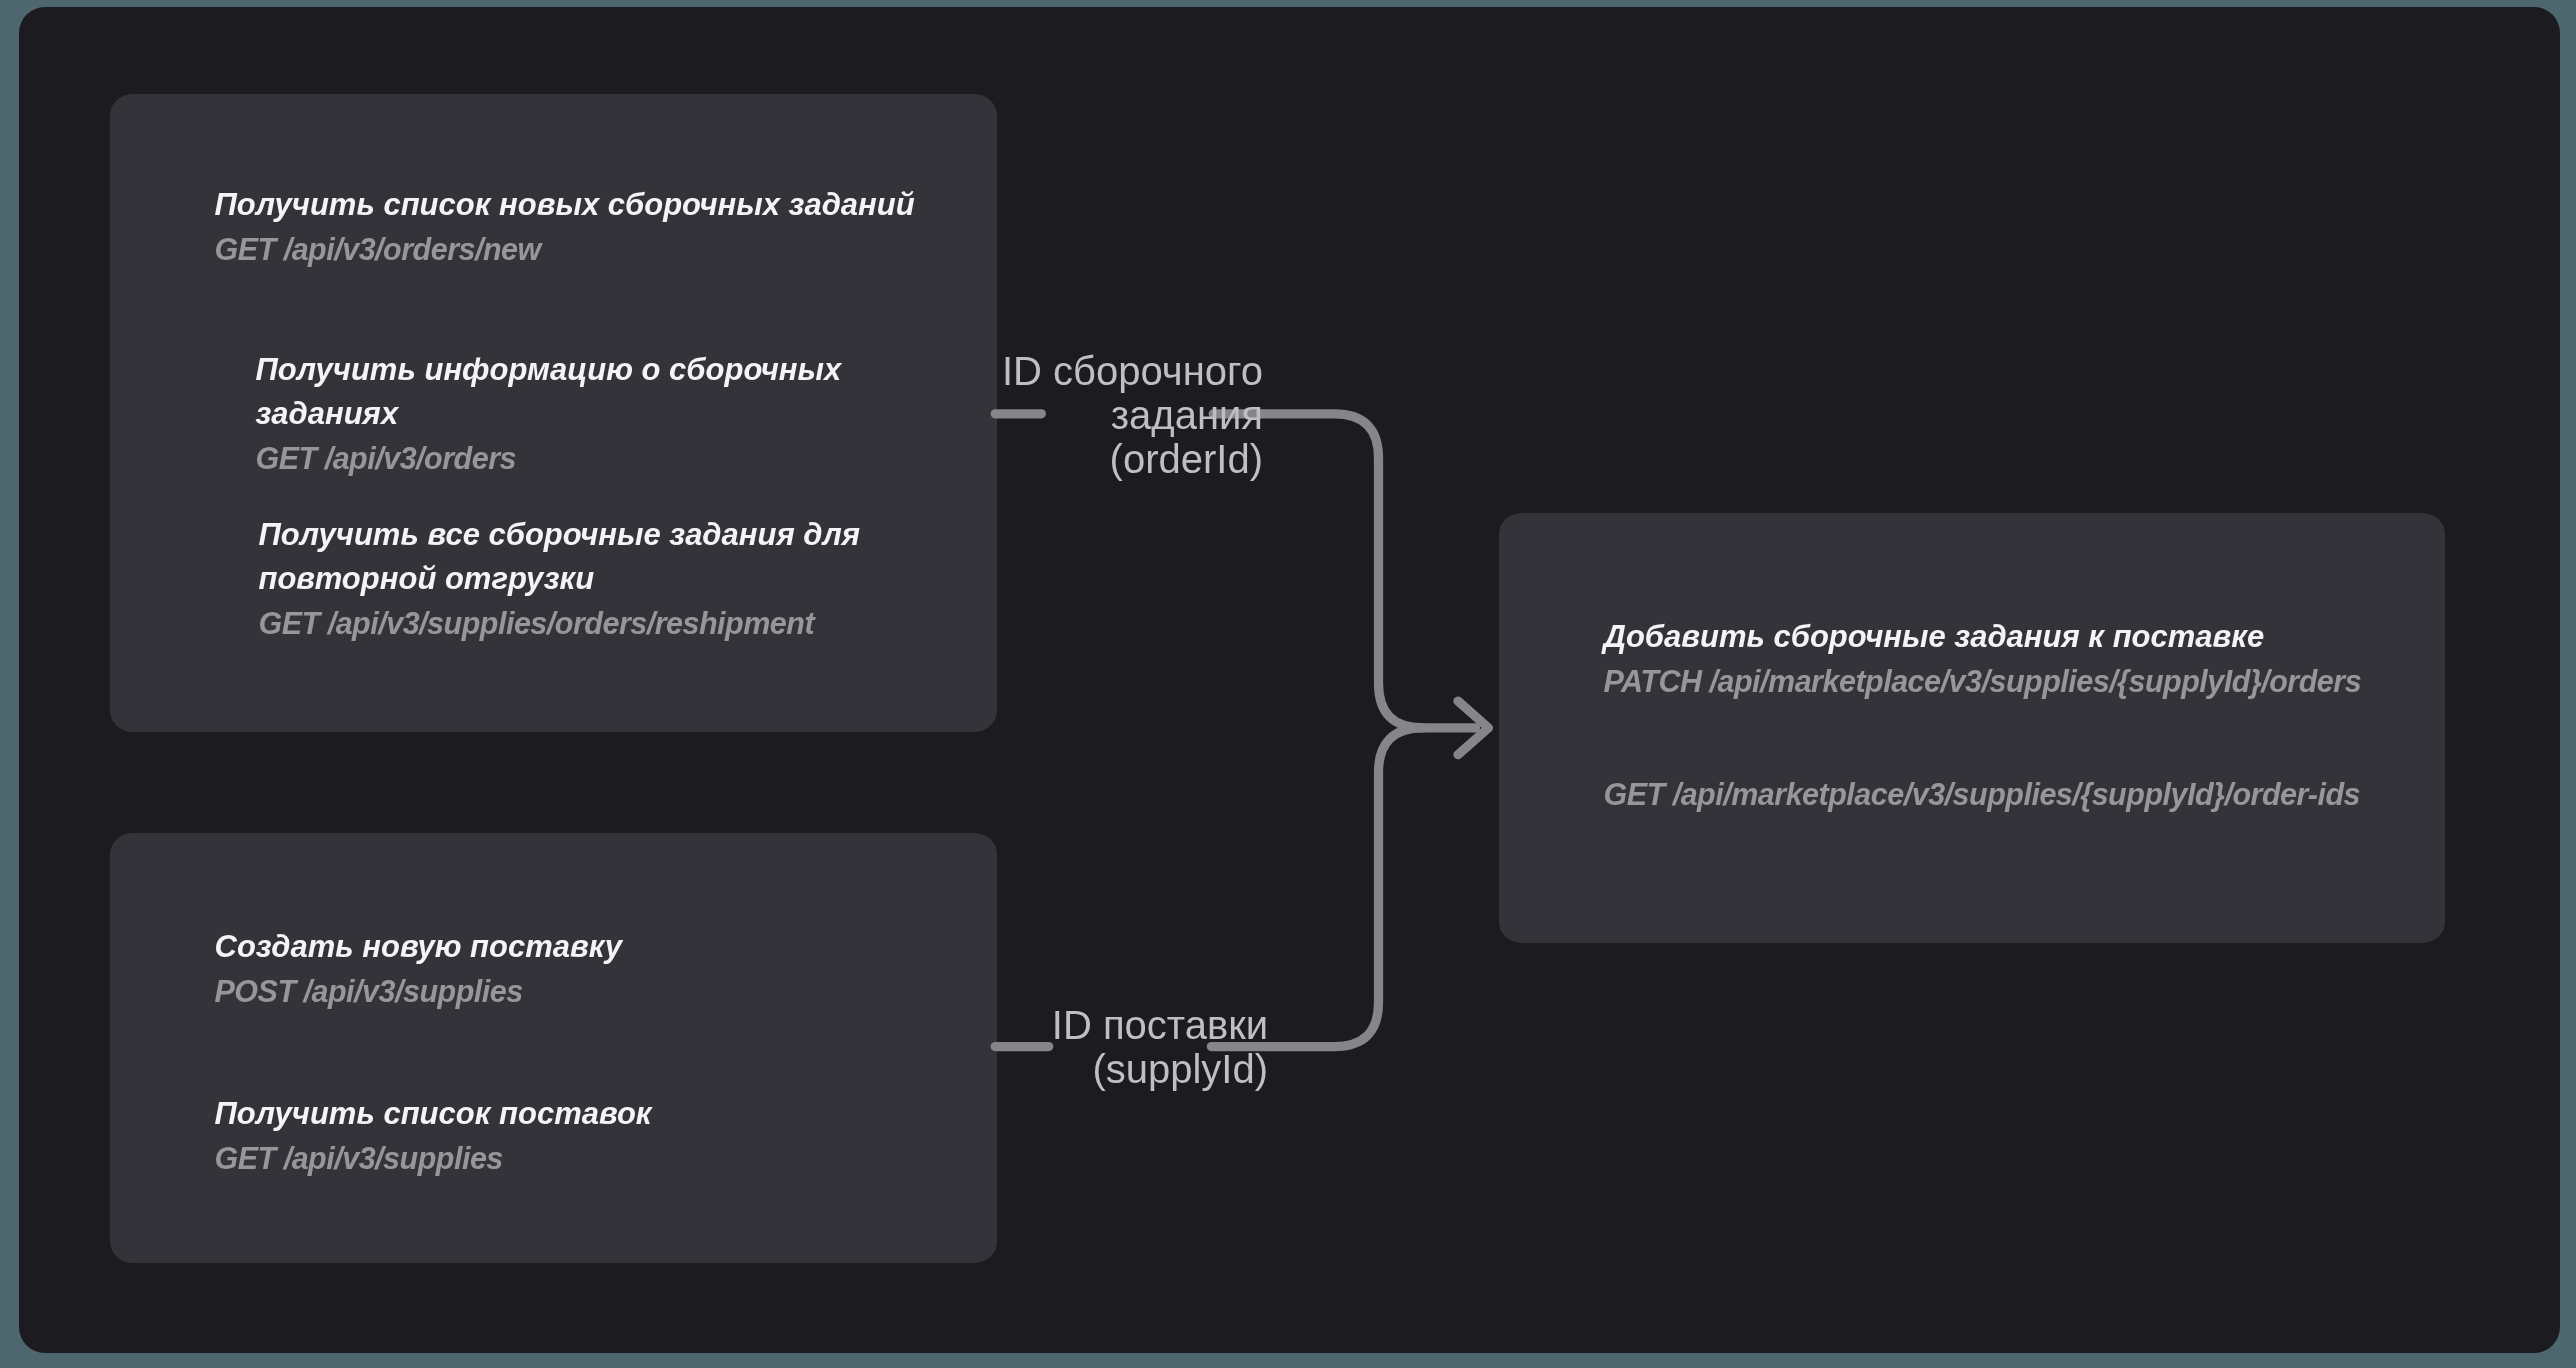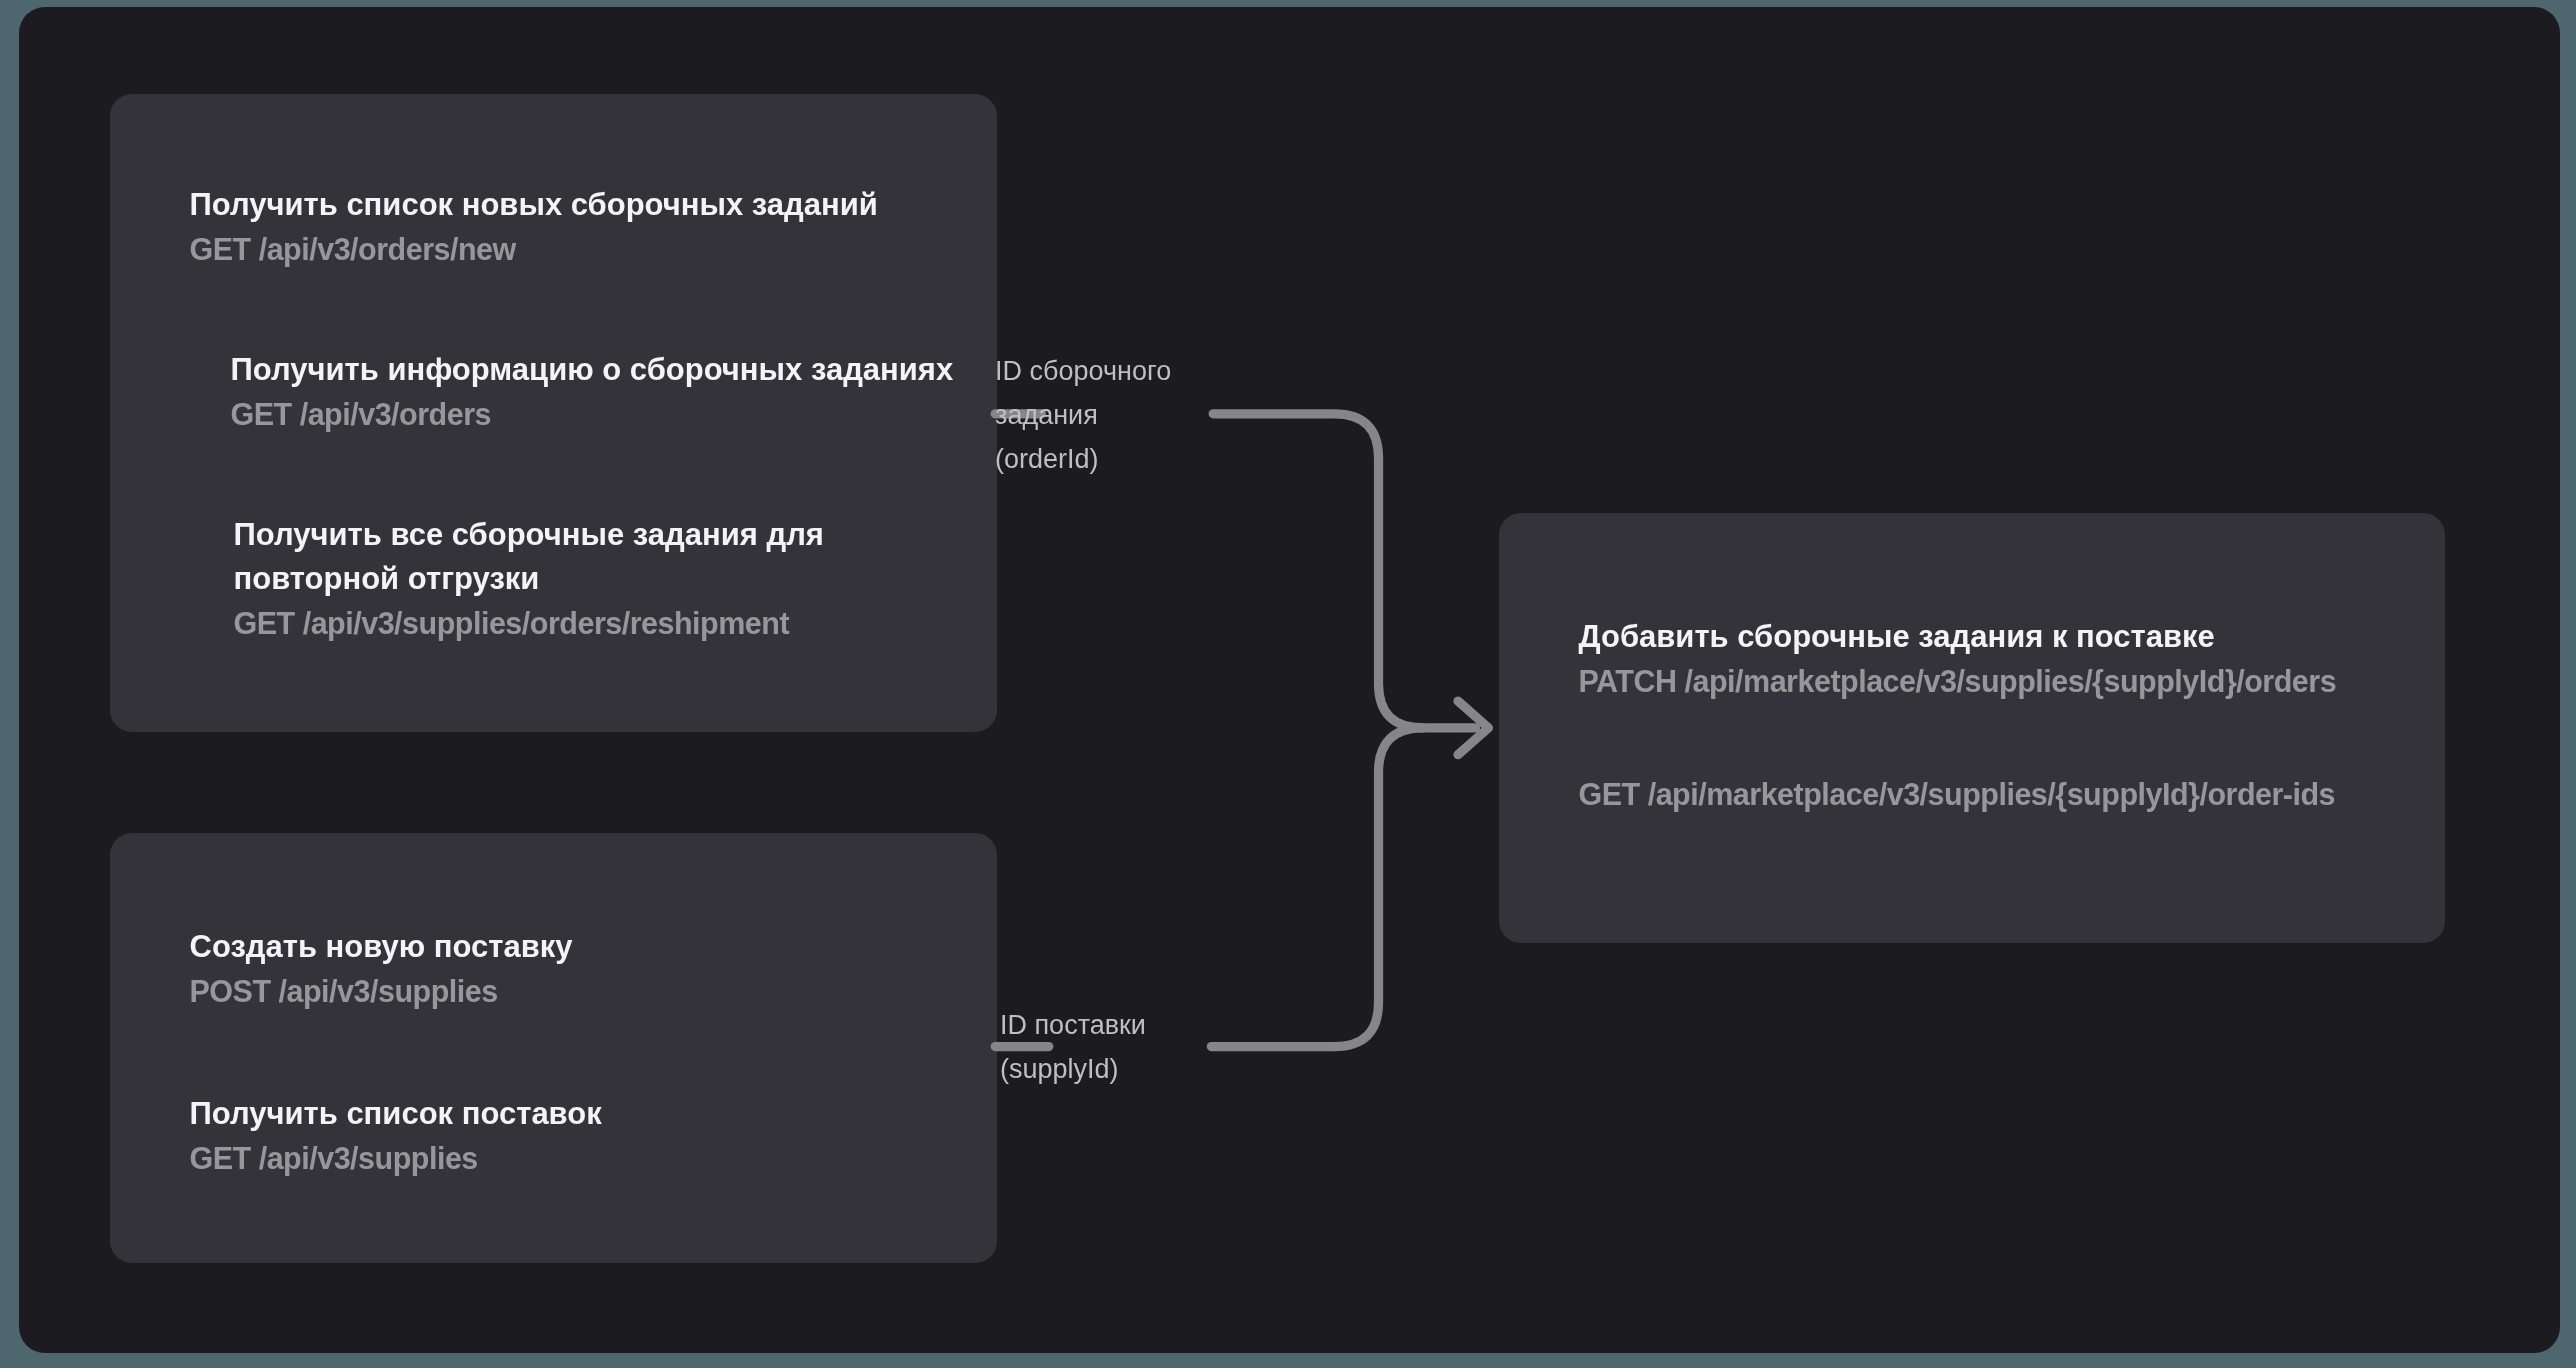--- a/index.html
+++ b/index.html
@@ -30,21 +30,21 @@
     position:absolute;
     background:var(--card-color);
     border-radius:22px;
   }
   .card-orders{ left:91px;  top:87px;  width:887px; height:638px; }
   .card-supplies{ left:91px; top:826px; width:887px; height:430px; }
   .card-target{ left:1480px; top:506px; width:946px; height:430px; }
   
   .endpoint{
     position:absolute;
-    left:80px; right:37px;
+    left:105px; right:37px;font-style:italic;
   }
   .ep-title{
     color:var(--title-color);
     font-size:31px;
     font-weight:bold;
     line-height:44px;
   }
   .ep-path{
     color:var(--path-color);
     font-size:30.5px;
@@ -70,23 +70,23 @@
   .connectors path{
     stroke:var(--line-color);
     stroke-width:10;
     fill:none;
     stroke-linecap:round;
     stroke-linejoin:round;
   }
   .conn-label{
     position:absolute;
     width:268px;
-    text-align:left;
+    text-align:right;
     color:var(--label-color);
-    font-size:27px;
+    font-size:40px;
     line-height:44px;
   }
   .label-order{ left:995px; top:349px; }
   .label-supply{ left:1000px; top:1003px; }
 </style>
 </head>
 <body>
 
 <div class="panel">
 

